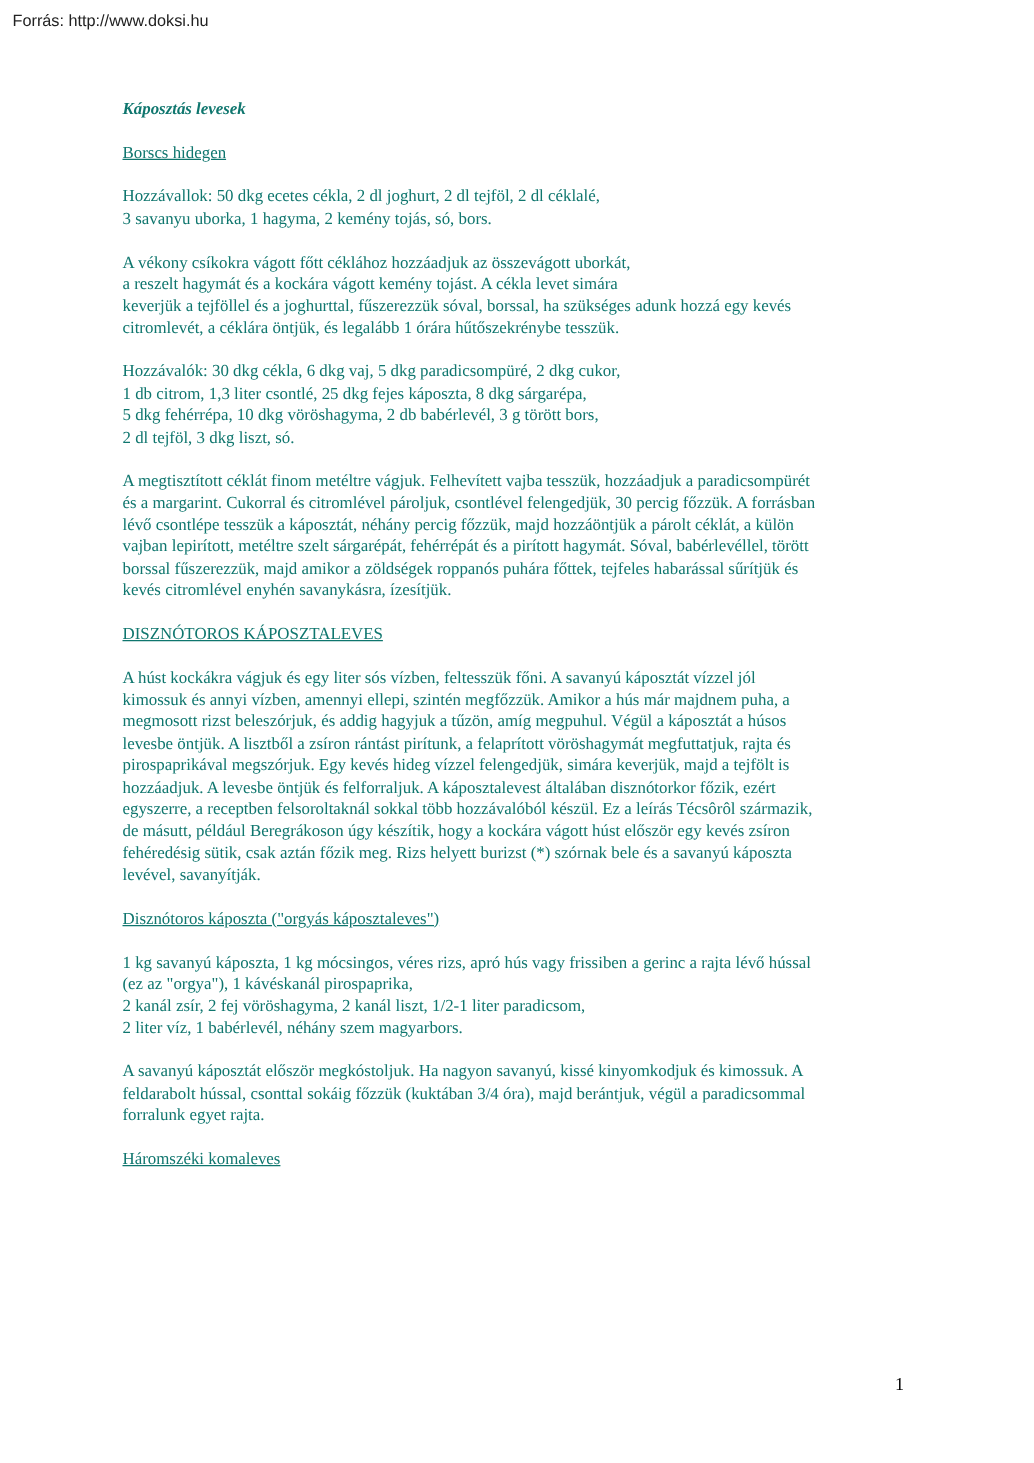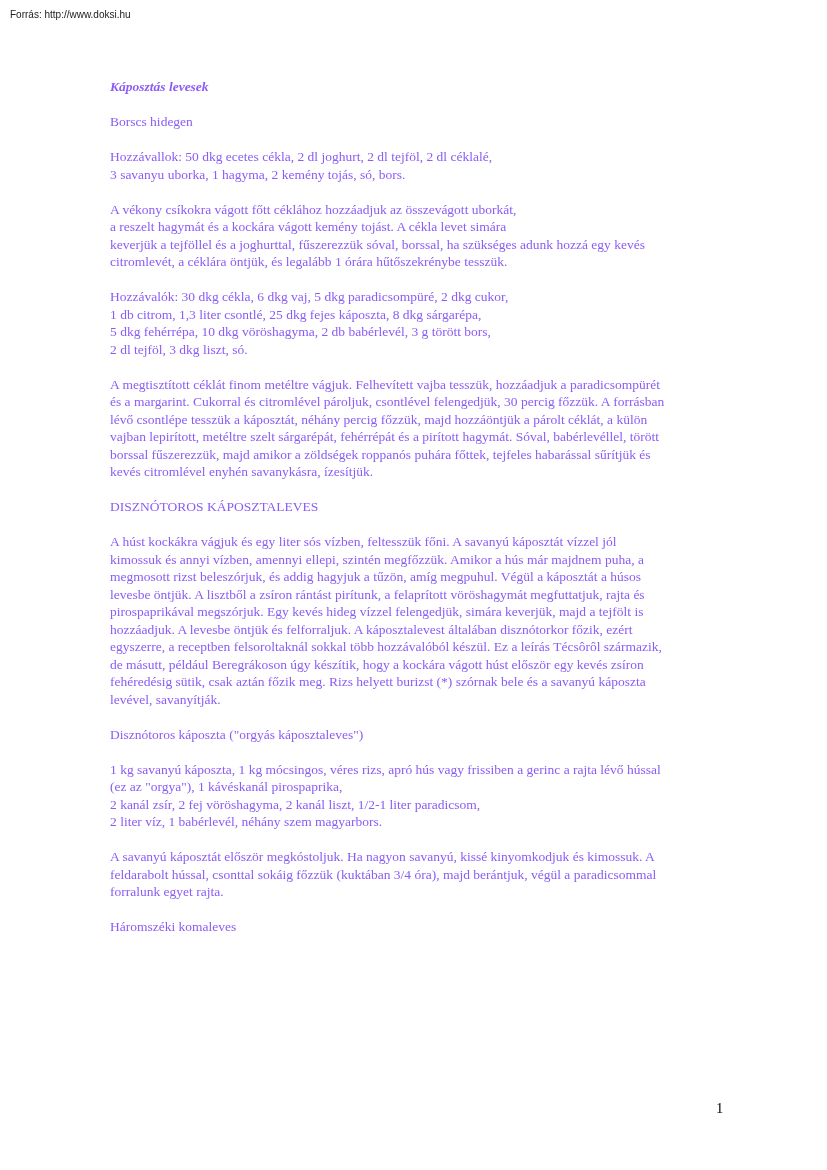--- a/index.html
+++ b/index.html
@@ -12,44 +12,44 @@
     height: 1170px;
     position: relative;
     overflow: hidden;
     color: #000000;
   }
   .source-note {
     position: absolute;
     left: 10px;
     top: 9px;
     font-family: "Liberation Sans", "DejaVu Sans", sans-serif;
-    font-size: 10px;
+    font-size: 13px;
     color: #222222;
     white-space: pre;
   }
   .content {
     position: absolute;
     left: 98px;
     top: 78px;
     width: 712px;
     font-family: "Liberation Serif", "DejaVu Serif", serif;
     font-size: 13.5px;
     line-height: 17.5px;
-    color: #8b5cf6;
-    margin-left: 12px;
+    color: #0f766e;
   }
   .block {
     margin: 0 0 17.5px 0;
     white-space: pre-line;
   }
   .doc-title {
     font-weight: bold;
     font-style: italic;
   }
   .section-heading {
+    text-decoration: underline;
   }
   .page-number {
     position: absolute;
     left: 716px;
     top: 1100px;
     font-family: "Liberation Serif", "DejaVu Serif", serif;
     font-size: 14.5px;
     color: #000000;
   }
 </style>

